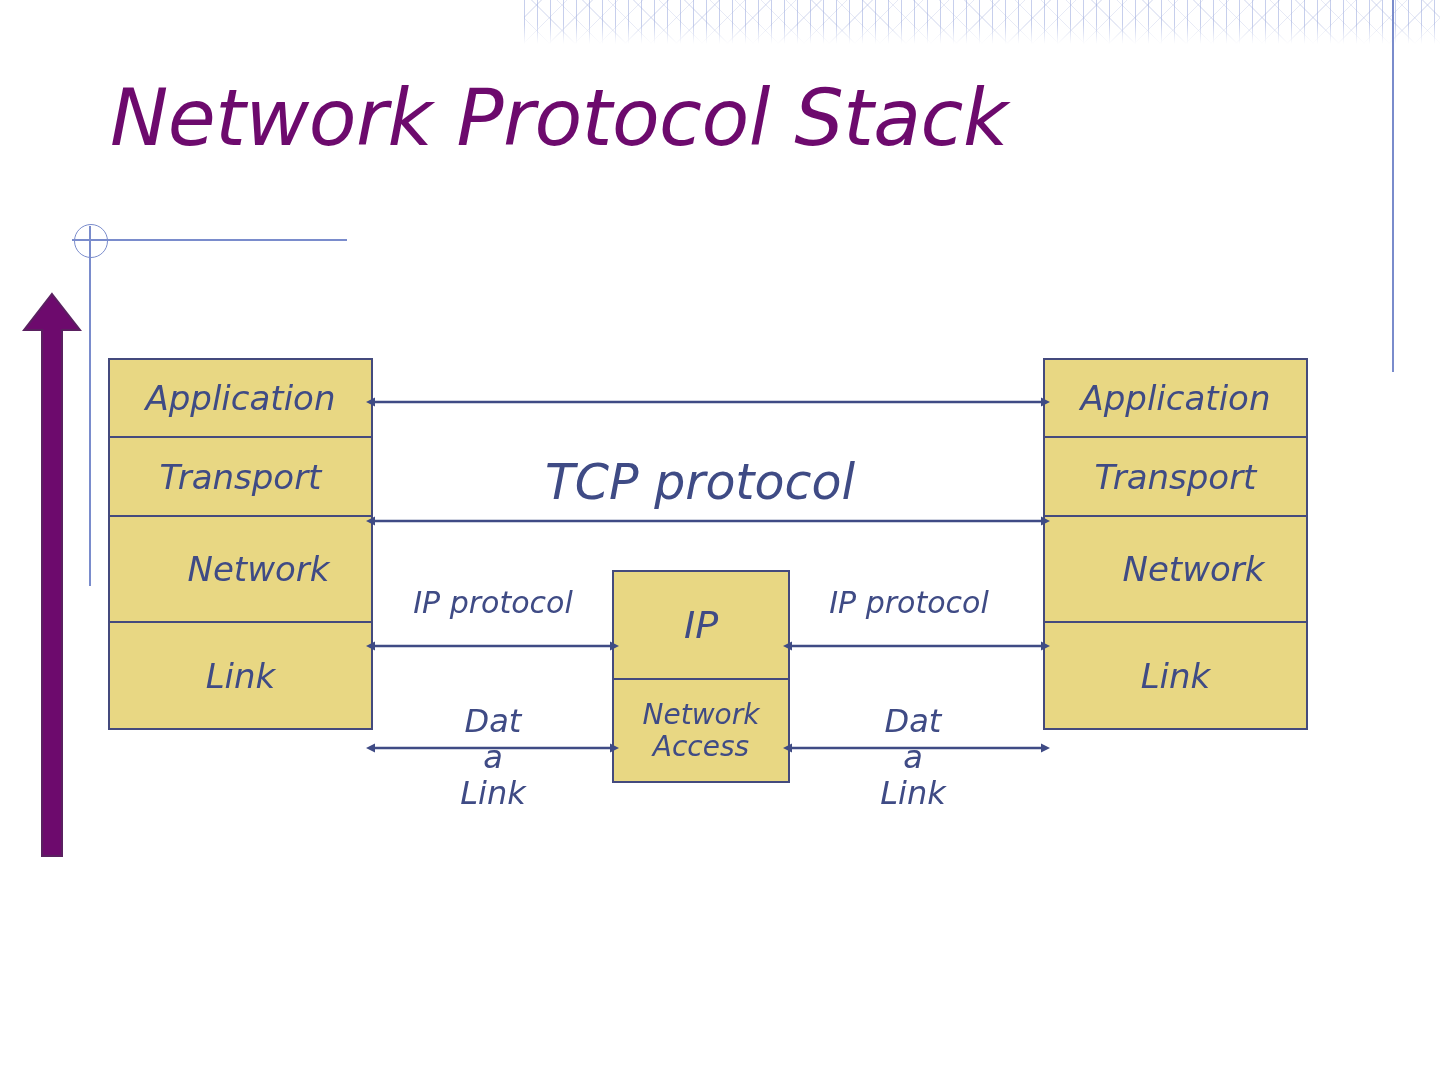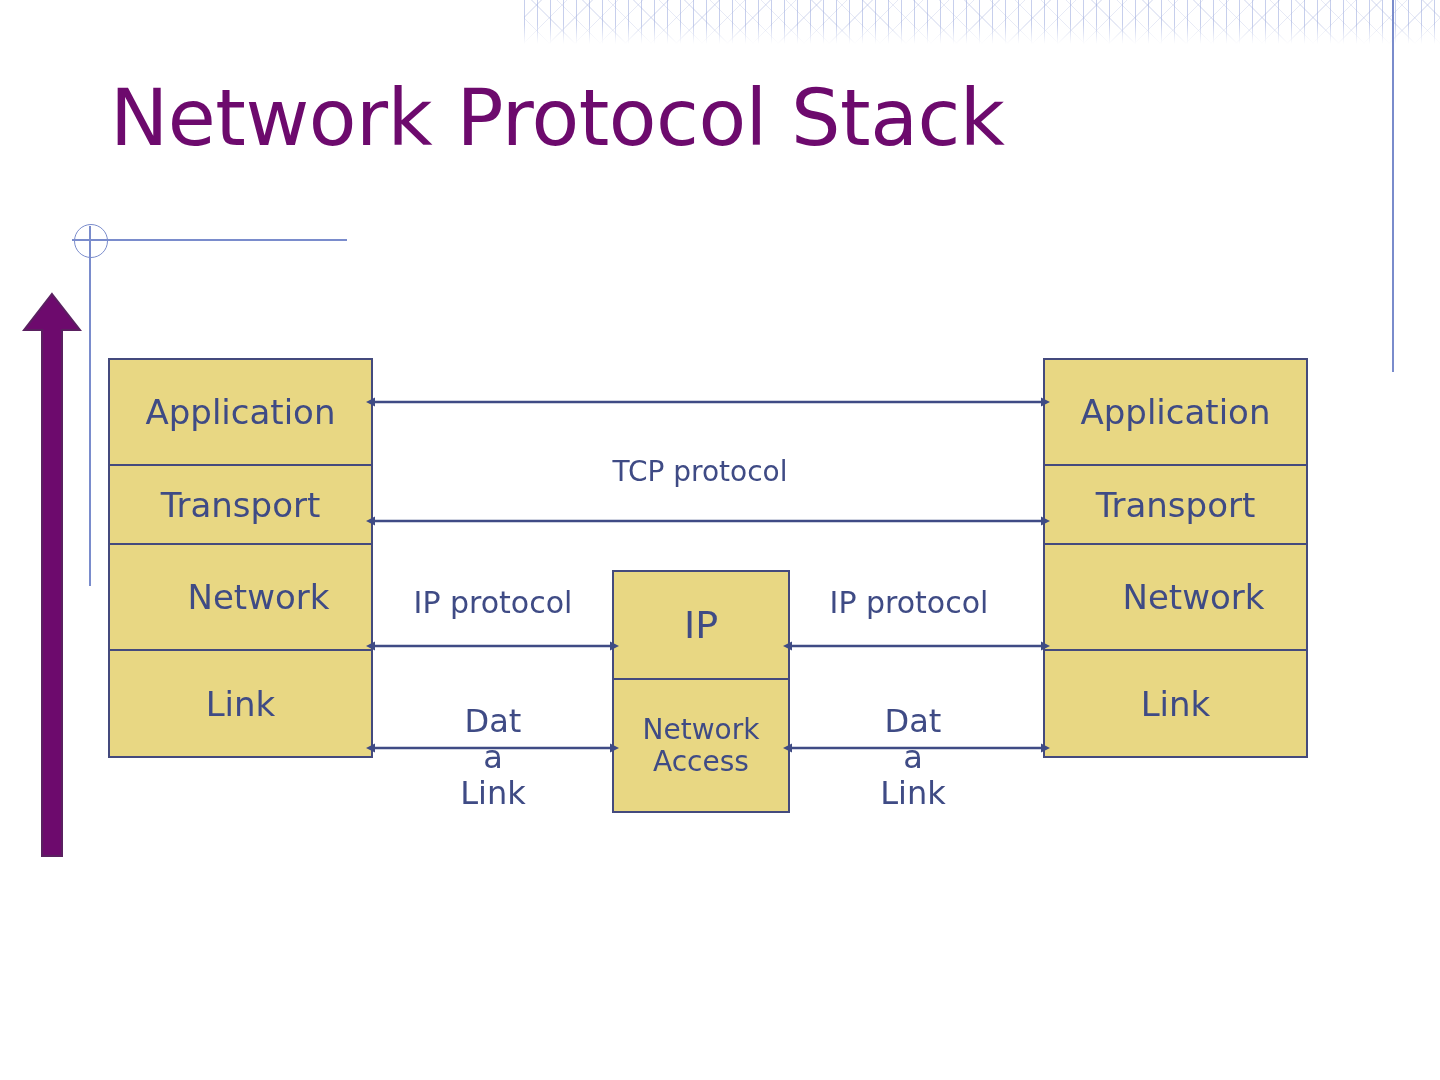--- a/index.html
+++ b/index.html
@@ -4,21 +4,21 @@
 <title>Network Protocol Stack</title>
 <style>
   html,body{margin:0;padding:0;}
   body{
     width:1440px;height:1080px;
     background:#ffffff;
     font-family:"DejaVu Sans","Liberation Sans",sans-serif;
     overflow:hidden;
     position:relative;
   }
-  .slide{position:absolute;left:0;top:0;width:1440px;height:1080px;overflow:hidden;}
+  .slide{position:absolute;left:0;top:0;width:1440px;height:1080px;overflow:hidden;font-style:italic;}
 
   
   .hatch-band{
     position:absolute;left:524px;top:0;width:916px;height:44px;
     background-color:#ffffff;
     background-image:
       repeating-linear-gradient(90deg,  rgba(120,140,210,.55) 0 1px, rgba(255,255,255,0) 1px 13px),
       repeating-linear-gradient(45deg,  rgba(150,165,215,.30) 0 1px, rgba(255,255,255,0) 1px 18px),
       repeating-linear-gradient(-45deg, rgba(150,165,215,.30) 0 1px, rgba(255,255,255,0) 1px 18px);
     opacity:.75;
@@ -69,51 +69,51 @@
     box-sizing:border-box;
     background:#e8d783;
     border:2px solid #444a7d;
     border-bottom-width:0;
     display:flex;align-items:center;justify-content:center;
     color:#3f4b85;
     font-size:34px;
     position:relative;
   }
   .layer.last{border-bottom-width:2px;}
-  .layer.h1{height:106px;}
+  .layer.h1{height:78px;}
   .layer.h2{height:79px;}
   .layer.h3{height:106px;padding-left:36px;}
   .layer.h4{height:109px;}
 
   
   .mid-stack{position:absolute;left:612px;top:570px;width:178px;}
   .mid-layer{
     box-sizing:border-box;
     background:#e8d783;
     border:2px solid #444a7d;
     border-bottom-width:0;
     display:flex;align-items:center;justify-content:center;
     color:#3f4b85;
     text-align:center;
     line-height:1.12;
   }
   .mid-layer.last{border-bottom-width:2px;}
   .mid-ip{height:108px;font-size:38px;}
-  .mid-na{height:135px;font-size:28px;}
+  .mid-na{height:105px;font-size:28px;}
 
   
   .arrows{position:absolute;left:0;top:0;width:1440px;height:1080px;pointer-events:none;}
 
   
   .caption{
     position:absolute;color:#3f4b85;text-align:center;
     line-height:1.12;white-space:pre-line;
   }
   .cap-app  {left:400px;top:338px;width:600px;font-size:40px;}
-  .cap-tcp  {left:400px;top:456px;width:600px;font-size:28px;}
+  .cap-tcp  {left:400px;top:456px;width:600px;font-size:49px;}
   .cap-ipl  {left:377px;top:586px;width:232px;font-size:30px;}
   .cap-ipr  {left:793px;top:586px;width:232px;font-size:30px;}
   .cap-dll  {left:398px;top:704px;width:190px;font-size:32px;}
   .cap-dlr  {left:818px;top:704px;width:190px;font-size:32px;}
 </style>
 </head>
 <body>
 
 <div class="slide">
 

